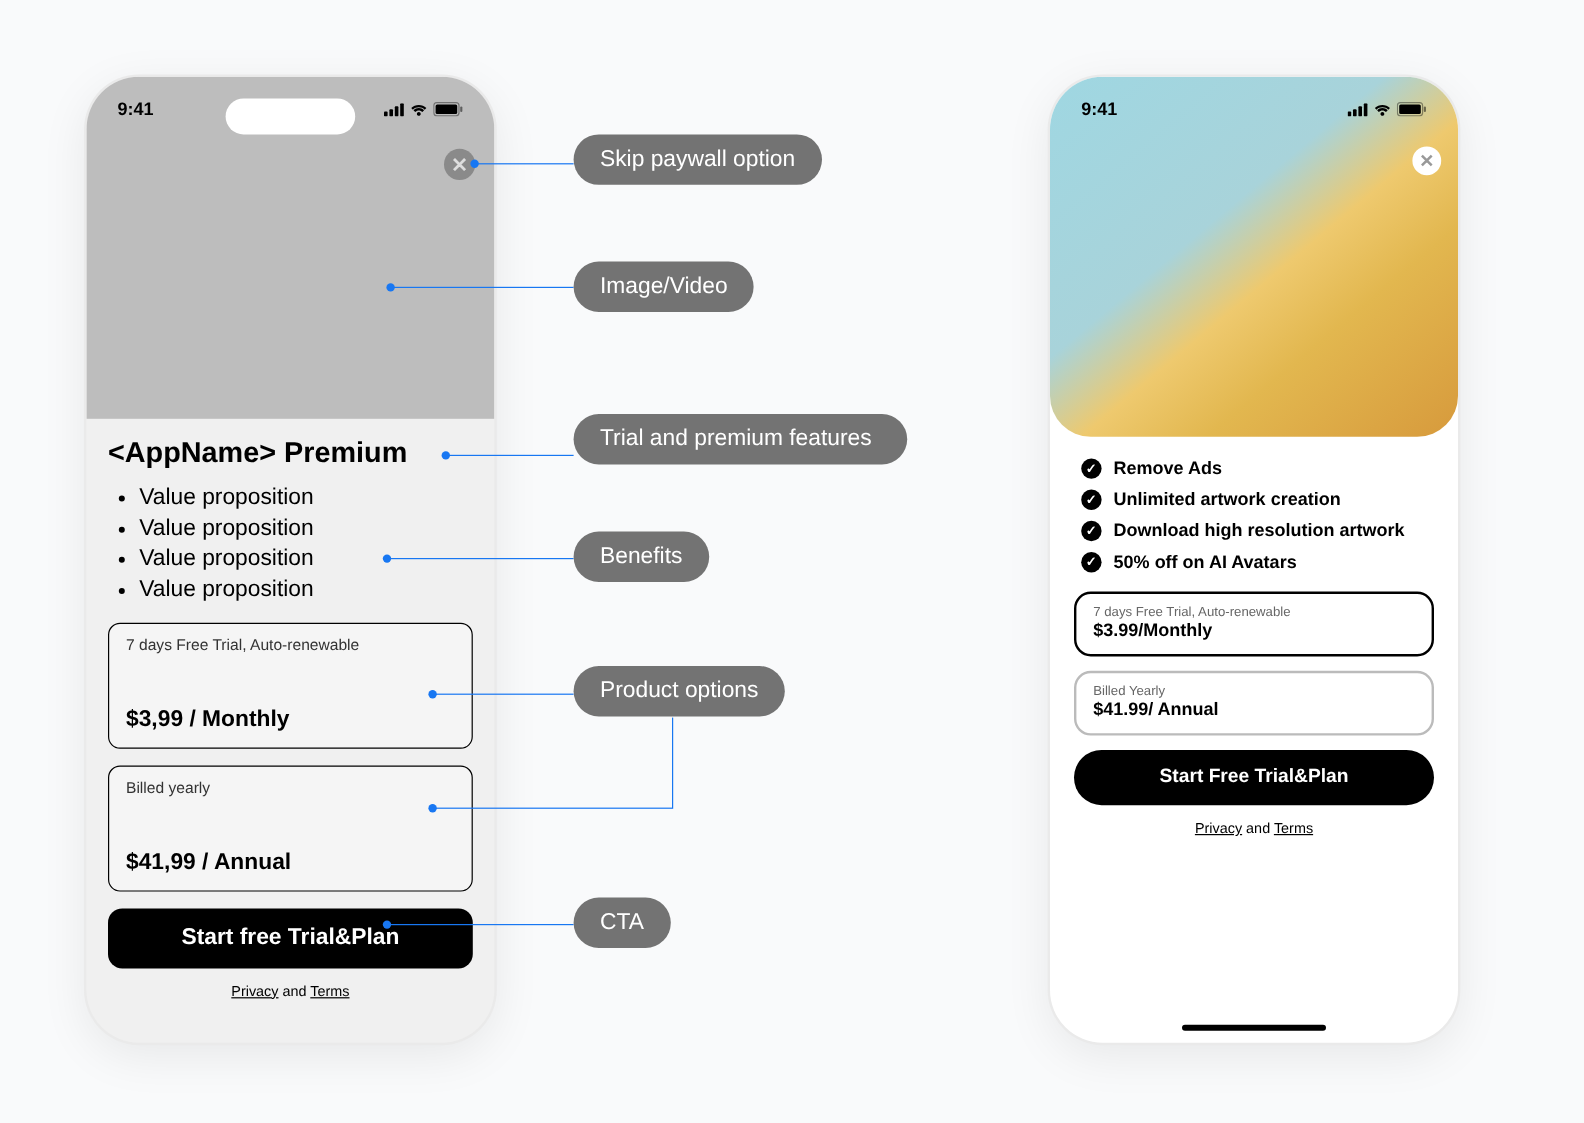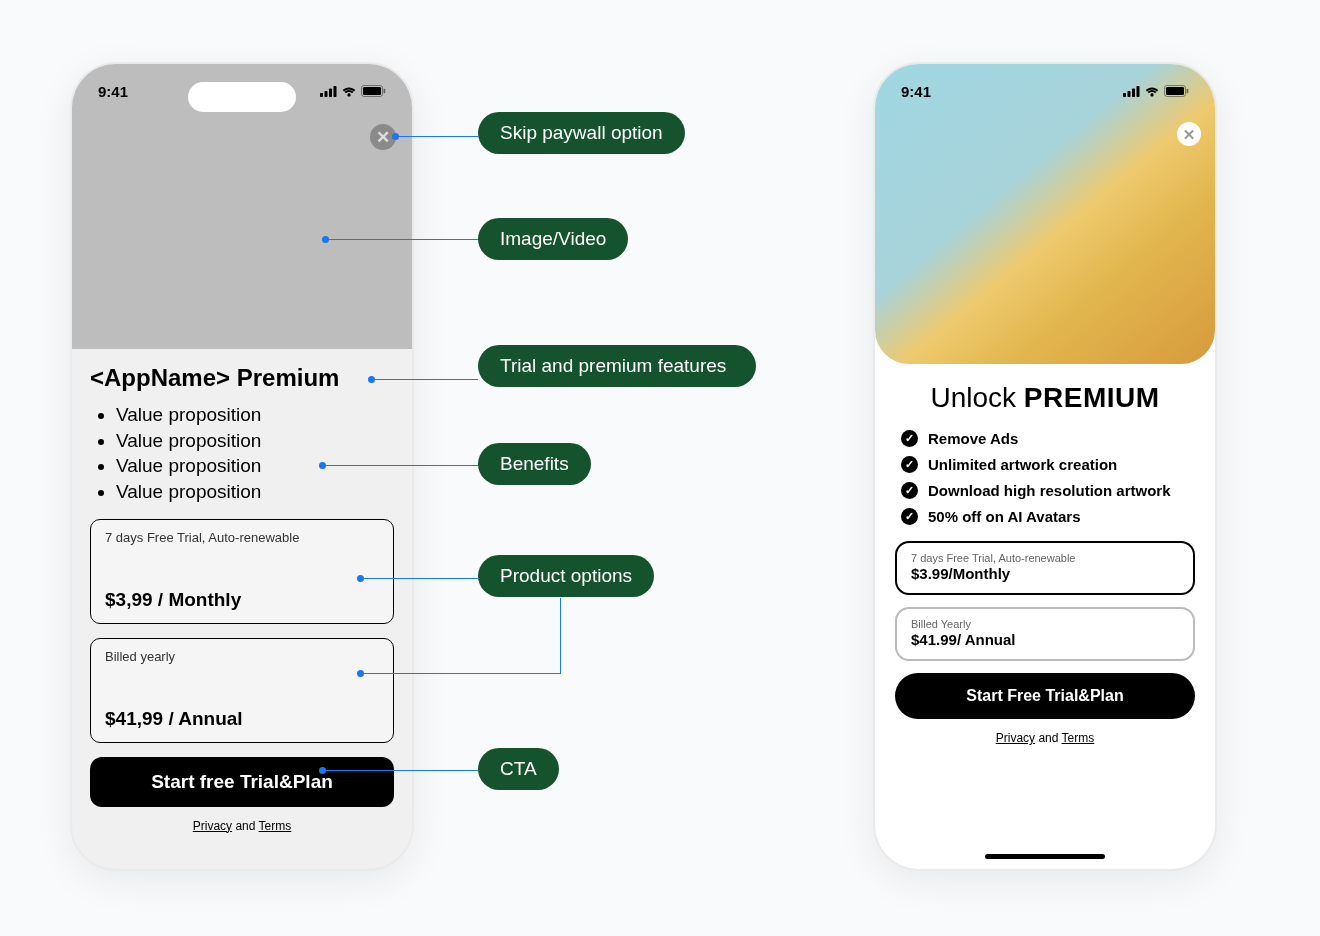--- a/index.html
+++ b/index.html
@@ -113,21 +113,21 @@
       border-radius:30px; padding:14px; text-align:center;
       font-size:16px; font-weight:700;
     }
     .home-indicator {
       position:absolute; bottom:10px; left:50%; transform:translateX(-50%);
       width:120px; height:5px; background:#000; border-radius:3px;
     }
 
     
     .callout {
-      position:absolute; background:#14532d; color:#fff;
+      position:absolute; background:#737373; color:#fff;
       border-radius:22px; padding:10px 22px; font-size:19px;
       font-weight:500; z-index:30;
     }
     .line {
       position:absolute; height:1px; background:#1877f2; z-index:29;
     }
     .dot {
       position:absolute; width:7px; height:7px; border-radius:50%;
       background:#1877f2; z-index:30;
     }
@@ -212,23 +212,20 @@
           <svg width="25" height="12" viewBox="0 0 25 12">
             <rect x="0.5" y="0.5" width="21" height="11" rx="2.5" fill="none" stroke="#000" stroke-opacity="0.4"></rect>
             <rect x="2" y="2" width="18" height="8" rx="1.3" fill="#000"></rect>
             <rect x="22.5" y="3.7" width="1.8" height="4.6" rx="0.9" fill="#000" fill-opacity="0.5"></rect>
           </svg>
         </span>
     </span>
   </div>
   <div class="close-btn">✕</div>
   <div class="content-right">
-    <div class="title-right">
-      <span>Unlock </span><b>PREMIUM</b>
-    </div>
     <div class="benefits-right">
       <div class="benefit-row">
           <span class="check-circle">✓</span>
           <span>Remove Ads</span>
         </div>
       <div class="benefit-row">
           <span class="check-circle">✓</span>
           <span>Unlimited artwork creation</span>
         </div>
       <div class="benefit-row">

